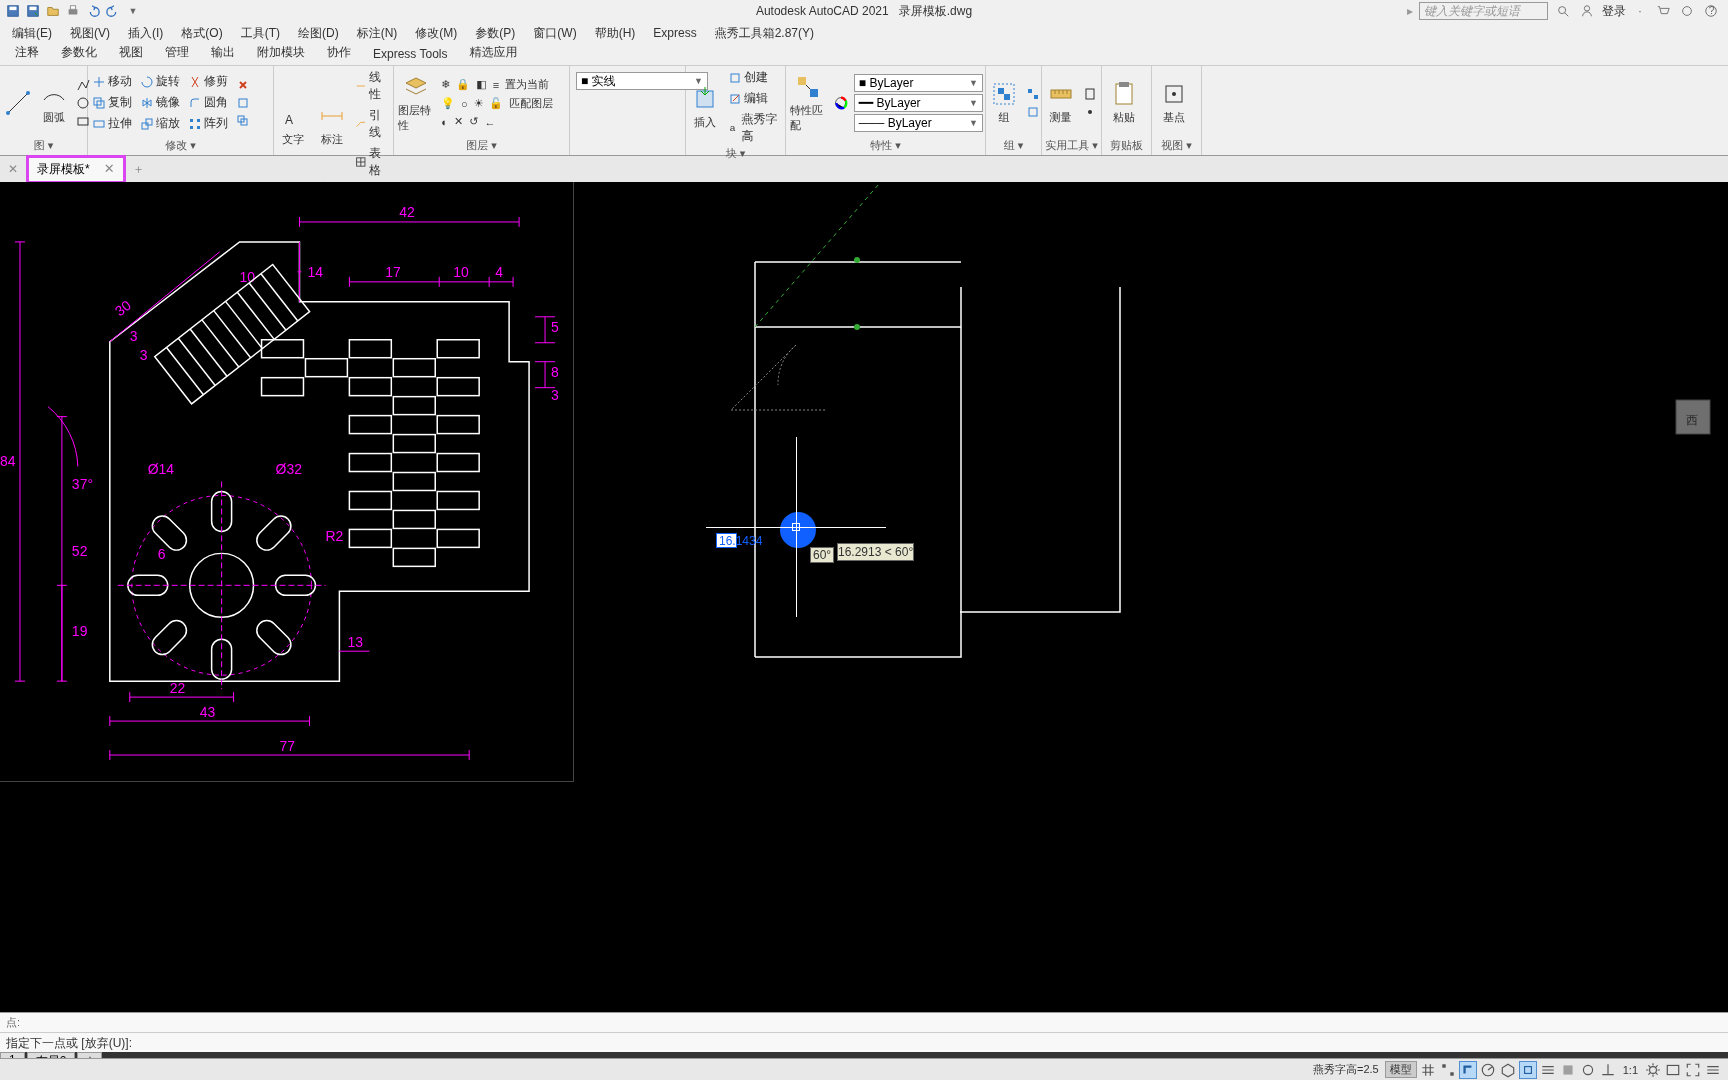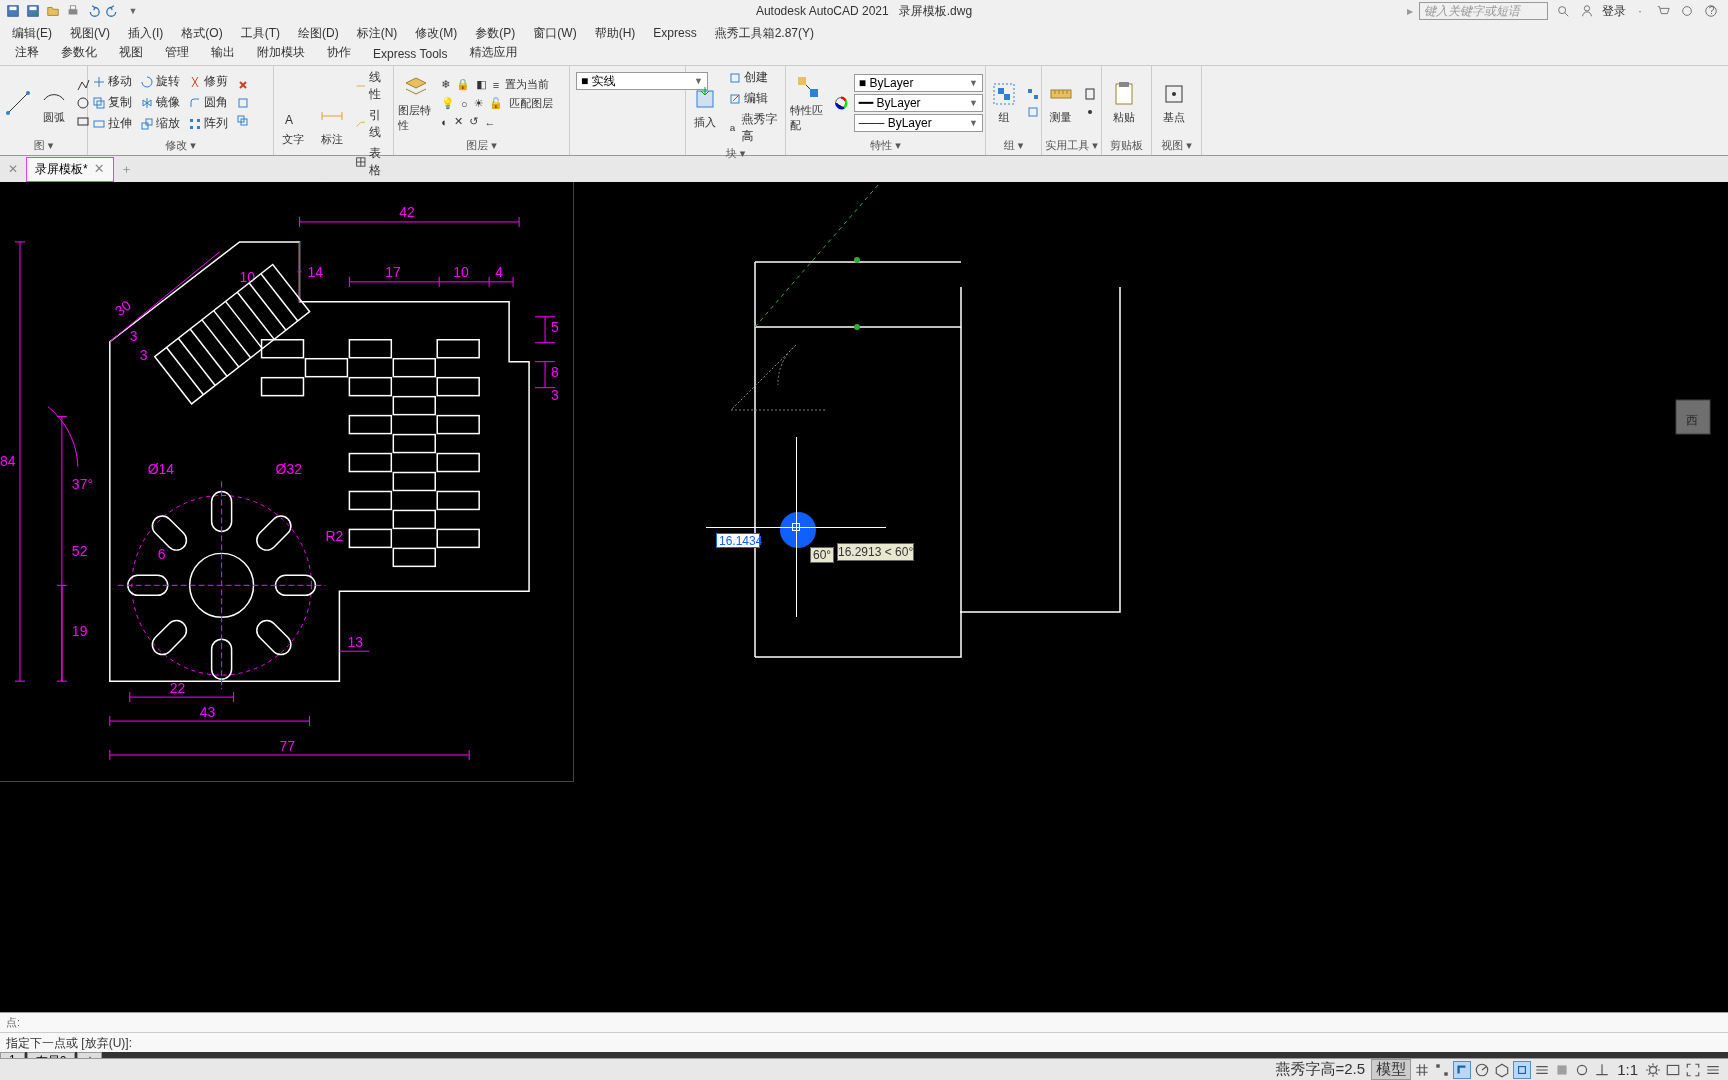--- a/index.html
+++ b/index.html
@@ -21,44 +21,44 @@
 .panel-title{height:16px;text-align:center;font-size:11px;color:#555;display:flex;align-items:center;justify-content:center;gap:2px}
 .big-btn{width:40px;display:flex;flex-direction:column;align-items:center;justify-content:center;gap:2px;cursor:pointer;padding:2px}
 .big-btn svg{width:28px;height:28px}
 .btn-label{font-size:11px;color:#333}
 .small-grid{display:flex;flex-direction:column;gap:2px}
 .small-row{display:flex;gap:2px;align-items:center}
 .small-btn{display:flex;align-items:center;gap:2px;cursor:pointer;padding:1px 2px;font-size:11px;color:#333}
 .small-btn svg{width:14px;height:14px}
 .combo{height:18px;border:1px solid #999;background:#fff;font-size:11px;padding:0 4px;display:flex;align-items:center;justify-content:space-between;cursor:pointer}
 .doc-tabs{height:26px;background:#e8e8e8;display:flex;align-items:center;padding:0 4px;gap:4px}
-.doc-tab{background:#f8f8f8;border:1px solid #d946ef;padding:3px 8px;display:flex;align-items:flex-start;gap:6px;cursor:pointer;font-size:11px}
+.doc-tab{background:#f8f8f8;border:3px solid #d946ef;padding:3px 8px;display:flex;align-items:flex-start;gap:14px;cursor:pointer;font-size:11px}
 .doc-tab-x{cursor:pointer;color:#888;font-size:13px}
 .canvas{position:absolute;top:182px;left:0;right:0;bottom:52px;background:#000}
 .viewport-left{position:absolute;left:0;top:0;width:574px;height:600px;border-right:1px solid #444;border-bottom:1px solid #444}
 .dim{stroke:#f0f;fill:none;stroke-width:1}
 .dimtxt{fill:#f0f;font-size:14px;font-family:Arial}
 .obj{stroke:#fff;fill:none;stroke-width:1.5}
 .cursor-cross{position:absolute;left:796px;top:345px;pointer-events:none}
 .cursor-cross .h{position:absolute;width:180px;height:1px;background:#fff;top:0;left:-90px}
 .cursor-cross .v{position:absolute;width:1px;height:180px;background:#fff;left:0;top:-90px}
 .cursor-cross .box{position:absolute;width:8px;height:8px;border:1px solid #fff;left:-4px;top:-4px}
 .blue-dot{position:absolute;left:780px;top:330px;width:36px;height:36px;border-radius:50%;background:#1060ff}
-.dyn-input{position:absolute;left:716px;top:351px;width:44px;height:15px;background:#fff;color:#1060ff;font-size:11px;padding:0 2px;border:1px solid #1060ff;display:flex;align-items:center}
+.dyn-input{position:absolute;left:716px;top:351px;width:21px;height:15px;background:#fff;color:#1060ff;font-size:11px;padding:0 2px;border:1px solid #1060ff;display:flex;align-items:center}
 .dyn-tooltip{position:absolute;left:837px;top:361px;background:#e8e8d0;border:1px solid #666;font-size:11px;padding:1px 0;color:#333}
 .angle-box{position:absolute;left:810px;top:365px;background:#e8e8d0;border:1px solid #666;font-size:10px;padding:0 2px;color:#333}
 .cmdline{position:absolute;bottom:28px;left:0;right:0;height:40px;background:#f8f8f8;border-top:1px solid #999;display:flex;flex-direction:column;font-size:12px;color:#333}
 .cmdline-hist{flex:1;padding:2px 6px;color:#666;font-size:11px}
 .cmdline-input{padding:2px 6px;border-top:1px solid #ccc}
 .layout-tabs{position:absolute;bottom:14px;left:0;height:14px;display:flex;gap:2px;font-size:10px}
 .layout-tab{background:#ddd;border:1px solid #999;padding:0 8px;cursor:pointer}
 .statusbar{position:absolute;bottom:0;left:0;right:0;height:22px;background:#e8e8e8;border-top:1px solid #999;display:flex;align-items:center;justify-content:flex-end;gap:2px;padding:0 6px}
 .status-btn{width:18px;height:18px;display:flex;align-items:center;justify-content:center;cursor:pointer;border:1px solid transparent}
 .status-btn.active{background:#b8d8f8;border-color:#5090d0}
-.status-txt{font-size:15px;color:#333;padding:0 4px}
+.status-txt{font-size:11px;color:#333;padding:0 4px}
 .navcube{position:absolute;right:0;top:200px;width:70px;height:70px;opacity:.5}
 .chev{font-size:9px;color:#666}
 </style>
 </head>
 <body>
 
 <div class="titlebar">
   <div class="qat">
     <span class="qat-btn">
         <svg viewBox="0 0 16 16">

